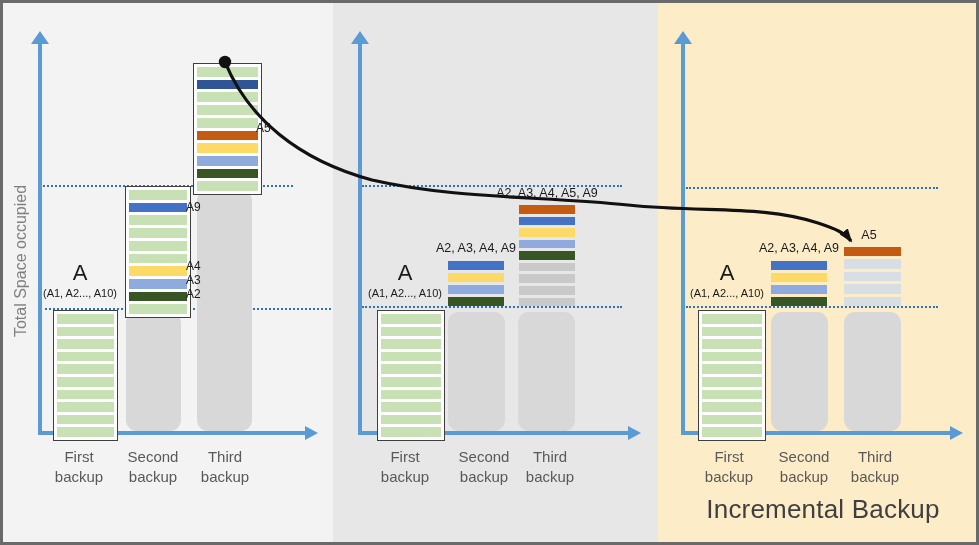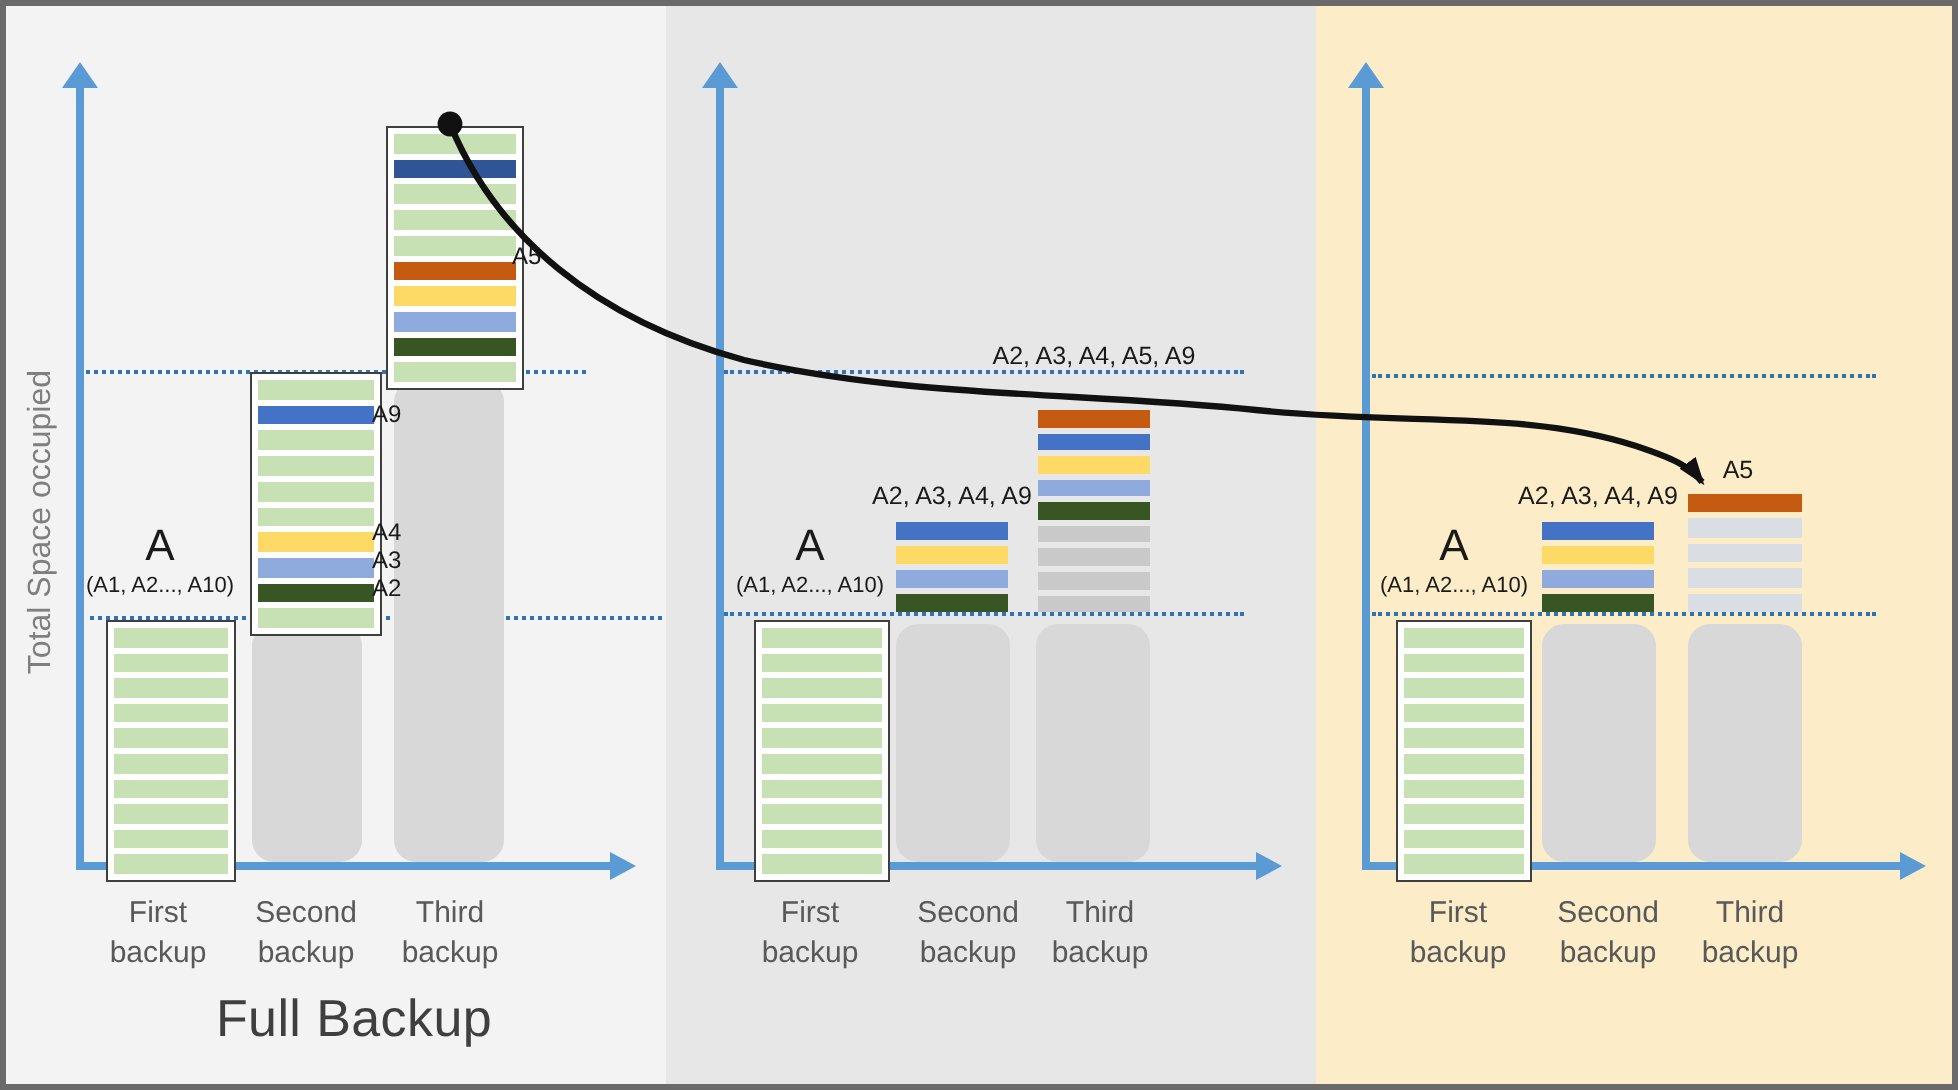--- a/index.html
+++ b/index.html
@@ -53,37 +53,37 @@
   <span class="txt big-a" style="left:45px;top:260px;width:70px">A</span>
   <span class="txt sub-a" style="left:25px;top:287px;width:110px">(A1, A2..., A10)</span>
   <span class="txt ann" style="left:186px;top:200px">A9</span>
   <span class="txt ann" style="left:186px;top:259px">A4</span>
   <span class="txt ann" style="left:186px;top:273px">A3</span>
   <span class="txt ann" style="left:186px;top:287px">A2</span>
   <span class="txt ann" style="left:256px;top:121px">A5</span>
   <span class="txt xlab" style="left:41px;top:447px;width:76px">First backup</span>
   <span class="txt xlab" style="left:115px;top:447px;width:76px">Second backup</span>
   <span class="txt xlab" style="left:187px;top:447px;width:76px">Third backup</span>
-  <span class="txt ptitle" style="left:77px;top:494px;width:200px">Full Backup</span>
 
   <span class="txt big-a" style="left:370px;top:260px;width:70px">A</span>
   <span class="txt sub-a" style="left:350px;top:287px;width:110px">(A1, A2..., A10)</span>
   <span class="txt note" style="left:416px;top:241px;width:120px">A2, A3, A4, A9</span>
-  <span class="txt note" style="left:477px;top:171px;width:140px">A2, A3, A4, A5, A9</span>
+  <span class="txt note" style="left:477px;top:186px;width:140px">A2, A3, A4, A5, A9</span>
   <span class="txt xlab" style="left:367px;top:447px;width:76px">First backup</span>
   <span class="txt xlab" style="left:446px;top:447px;width:76px">Second backup</span>
   <span class="txt xlab" style="left:512px;top:447px;width:76px">Third backup</span>
 
   <span class="txt big-a" style="left:692px;top:260px;width:70px">A</span>
   <span class="txt sub-a" style="left:672px;top:287px;width:110px">(A1, A2..., A10)</span>
   <span class="txt note" style="left:739px;top:241px;width:120px">A2, A3, A4, A9</span>
   <span class="txt note" style="left:839px;top:228px;width:60px">A5</span>
   <span class="txt xlab" style="left:691px;top:447px;width:76px">First backup</span>
   <span class="txt xlab" style="left:766px;top:447px;width:76px">Second backup</span>
   <span class="txt xlab" style="left:837px;top:447px;width:76px">Third backup</span>
+  <span class="txt ptitle" style="left:673px;top:494px;width:300px">Incremental Backup</span>
 
 <div class="panel-bg" style="left: 3px; top: 3px; width: 330px; height: 539px; background: rgb(243, 243, 243);"></div>
     <div class="refline" style="left: 40px; top: 185px; width: 253px;"></div>
     <div class="refline" style="left: 40px; top: 308px; width: 291px;"></div>
     <div class="ghost" style="left: 126px; top: 312px; width: 55px; height: 119px;"></div>
     <div class="ghost" style="left: 197px; top: 190px; width: 55px; height: 241px;"></div>
     <div class="vaxis" style="left: 38px; top: 42px; height: 393px; background: rgb(91, 155, 213);"></div>
     <div class="tri-up" style="left: 31px; top: 31px;"></div>
     <div class="haxis" style="left: 38px; top: 431px; width: 267px; background: rgb(91, 155, 213);"></div>
     <div class="tri-right" style="left: 305px; top: 426px;"></div>

